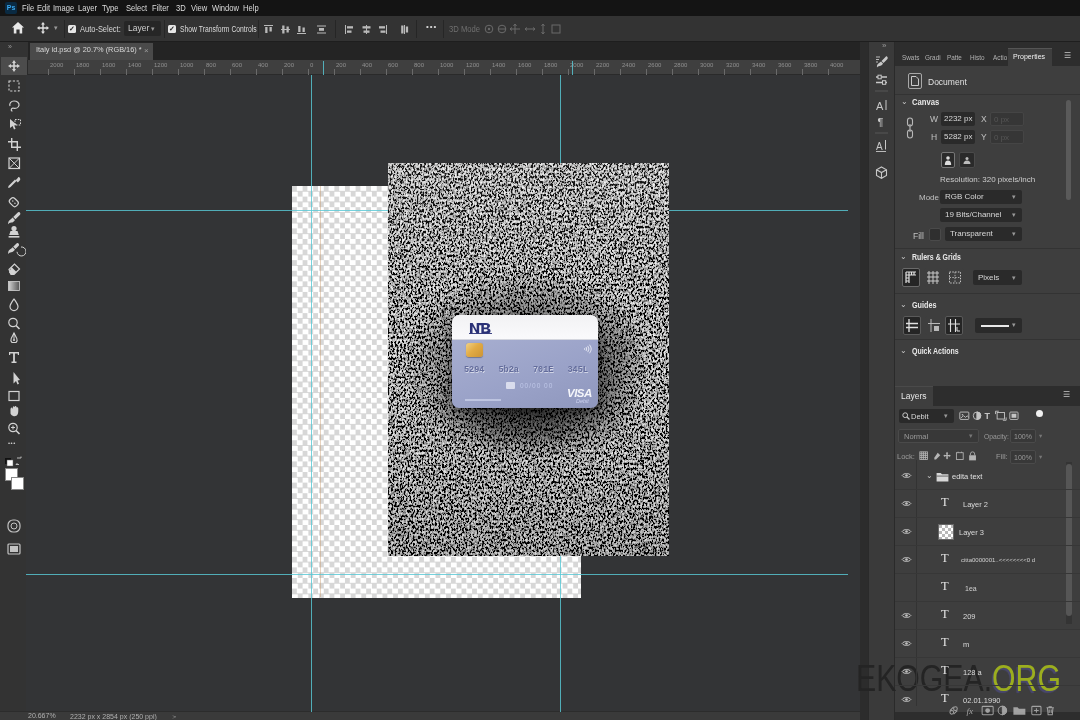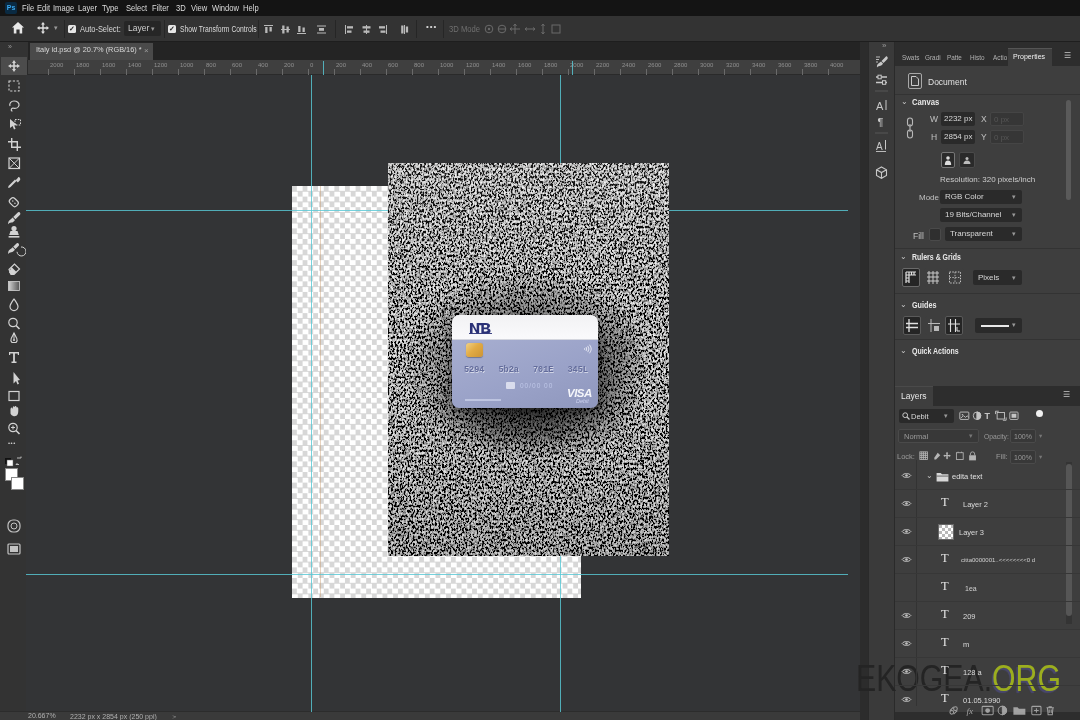--- a/index.html
+++ b/index.html
@@ -439,21 +439,21 @@
     </svg>
     <div class="abs" style="left:928px;top:77px;font-size:8.5px;color:#e0e0e0;white-space:nowrap;">Document</div>
     <div class="abs" style="left:895px;top:94px;width:185px;height:1px;background:#333;"></div>
     <div class="abs" style="left:901px;top:97px;font-size:8px;color:#c8c8c8;white-space:nowrap;">⌄</div>
     <div class="abs" style="left:912px;top:97px;font-size:8.5px;color:#e8e8e8;white-space:nowrap;font-weight:bold;transform:scaleX(0.9);transform-origin:left top;">Canvas</div>
     <div class="abs" style="left:930px;top:114px;font-size:8.5px;color:#c0c0c0;white-space:nowrap;">W</div>
     <div class="abs" style="left:941px;top:112px;width:34px;height:14px;background:#2a2a2a;border-radius:2px;color:#d8d8d8;font-size:8px;line-height:14px;padding-left:3px;">2232 px</div>
     <div class="abs" style="left:981px;top:114px;font-size:8.5px;color:#c0c0c0;white-space:nowrap;">X</div>
     <div class="abs" style="left:990px;top:112px;width:34px;height:14px;background:#363636;border:1px solid #454545;border-radius:2px;color:#565656;font-size:8px;line-height:13px;padding-left:3px;">0 px</div>
     <div class="abs" style="left:931px;top:132px;font-size:8.5px;color:#c0c0c0;white-space:nowrap;">H</div>
-    <div class="abs" style="left:941px;top:130px;width:34px;height:14px;background:#2a2a2a;border-radius:2px;color:#d8d8d8;font-size:8px;line-height:14px;padding-left:3px;">2854 px</div>
+    <div class="abs" style="left:941px;top:130px;width:34px;height:14px;background:#2a2a2a;border-radius:2px;color:#d8d8d8;font-size:8px;line-height:14px;padding-left:3px;">5282 px</div>
     <div class="abs" style="left:981px;top:132px;font-size:8.5px;color:#c0c0c0;white-space:nowrap;">Y</div>
     <div class="abs" style="left:990px;top:130px;width:34px;height:14px;background:#363636;border:1px solid #454545;border-radius:2px;color:#565656;font-size:8px;line-height:13px;padding-left:3px;">0 px</div>
     <svg class="abs" style="left:905px;top:117px" width="10" height="22" viewBox="0 0 10 22">
       <g fill="none" stroke="#b8b8b8" stroke-width="1.1">
         <rect x="2.5" y="1" width="5" height="8" rx="2.5"></rect>
         <rect x="2.5" y="13" width="5" height="8" rx="2.5"></rect>
         <path d="M5 7 L5 15"></path>
       </g>
     </svg>
     <div class="abs" style="left:941px;top:152px;width:14px;height:16px;background:#2a2a2a;border:1px solid #777;border-radius:2px;"></div>
@@ -622,21 +622,21 @@
         <path d="M1 4 C3 1 9 1 11 4 C9 7 3 7 1 4 Z" fill="none" stroke="#c2c2c2" stroke-width="1.1"></path>
         <circle cx="6" cy="4" r="1.5" fill="#c2c2c2"></circle>
       </svg>
       <div class="abs" style="left:46px;top:203px;width:14px;height:16px;font-size:12.5px;color:#e4e4e4;font-family:'Liberation Serif',serif;">T</div>
       <div class="abs" style="left:68px;top:208px;font-size:7.5px;color:#dadada;white-space:nowrap;">128 a</div>
       <svg class="abs" style="left:6px;top:236px" width="11" height="7" viewBox="0 0 12 8">
         <path d="M1 4 C3 1 9 1 11 4 C9 7 3 7 1 4 Z" fill="none" stroke="#c2c2c2" stroke-width="1.1"></path>
         <circle cx="6" cy="4" r="1.5" fill="#c2c2c2"></circle>
       </svg>
       <div class="abs" style="left:46px;top:231px;width:14px;height:16px;font-size:12.5px;color:#e4e4e4;font-family:'Liberation Serif',serif;">T</div>
-      <div class="abs" style="left:68px;top:236px;font-size:7.5px;color:#dadada;white-space:nowrap;">01.05.1990</div>
+      <div class="abs" style="left:68px;top:236px;font-size:7.5px;color:#dadada;white-space:nowrap;">02.01.1990</div>
     </div>
     <div class="abs" style="left:1066px;top:462px;width:6px;height:162px;background:#343434;"></div>
     <div class="abs" style="left:1066px;top:464px;width:6px;height:152px;background:#565656;border-radius:3px;"></div>
     <svg class="abs" style="left:949px;top:705px;transform:scale(0.92);transform-origin:left top;opacity:0.82;" width="116" height="12" viewBox="0 0 116 12">
 <g fill="none" stroke="#b8b8b8" stroke-width="1.1">
 <path d="M1 6 L5 2 M5 10 L9 6"></path>
         <circle cx="3" cy="8" r="2"></circle>
         <circle cx="7" cy="4" r="2"></circle>
 <text x="19" y="10" font-size="10" font-style="italic" fill="#b8b8b8" stroke="none" font-family="Liberation Serif">fx</text>
 <rect x="36" y="1.5" width="12" height="9" rx="1"></rect>

